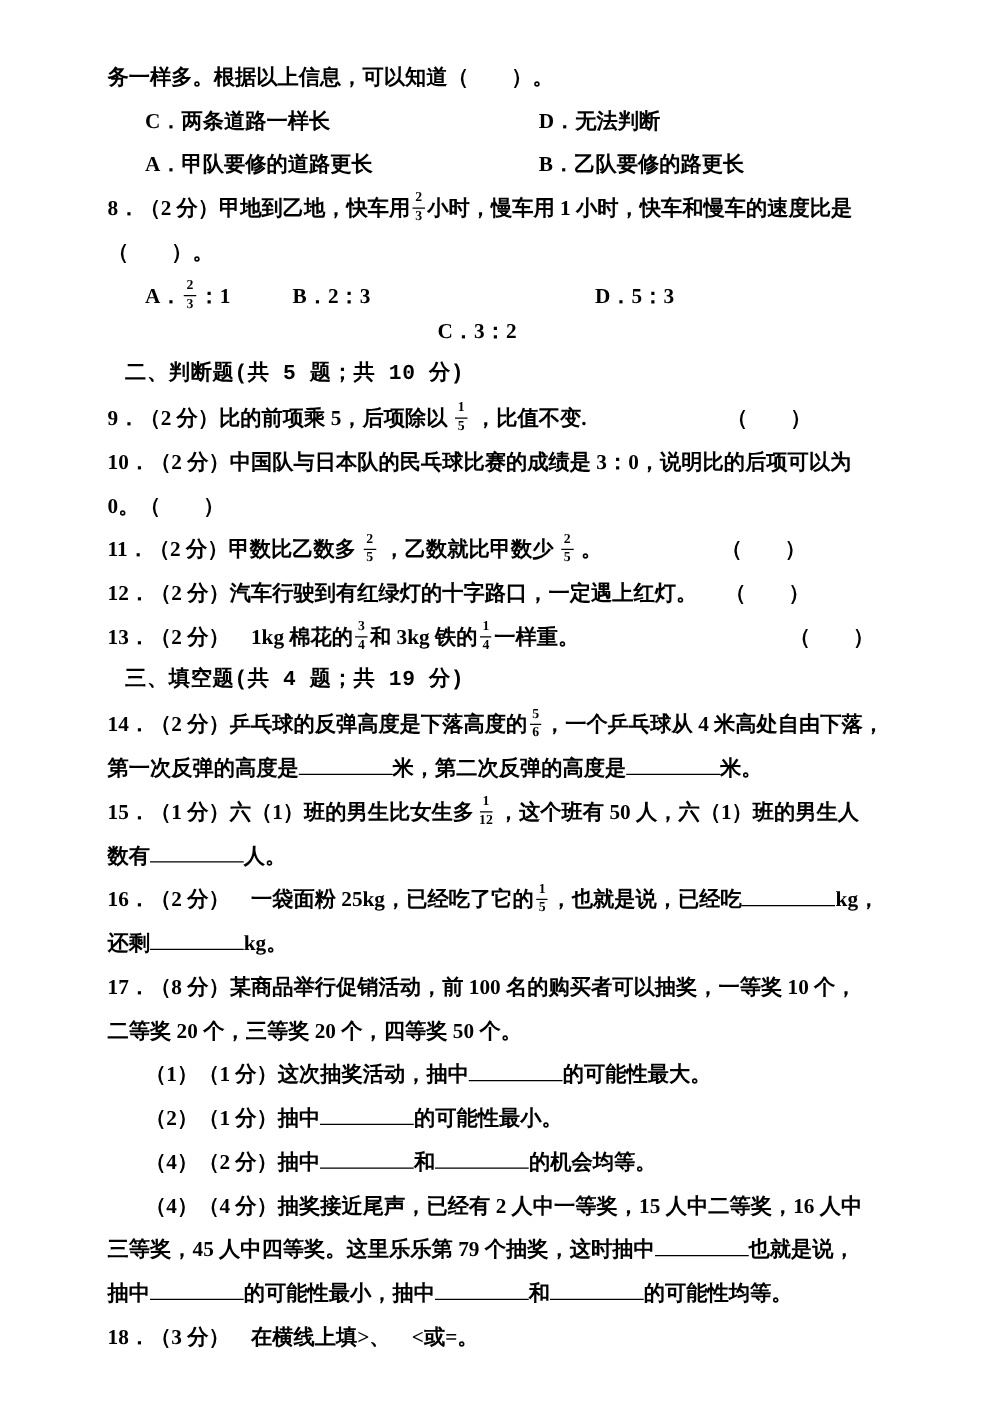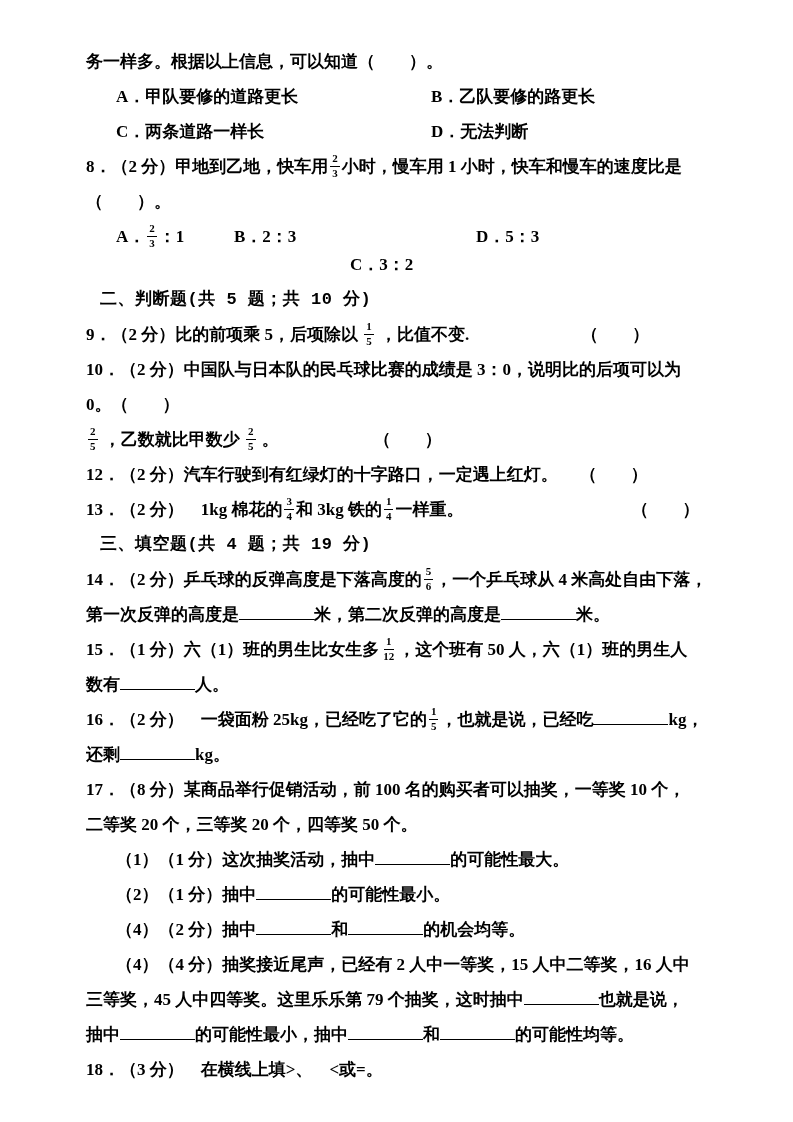--- a/index.html
+++ b/index.html
@@ -41,26 +41,26 @@
   .g170 { width: 168px; }
   .sp-top { }
 </style>
 </head>
 <body>
 
 <div class="page">
 
   <p class="ln"><span>务一样多。根据以上信息，可以知道（　　）。</span></p>
   <div class="ln row ind">
+    <span class="c315">C．两条道路一样长</span>
+    <span>D．无法判断</span>
+  </div>
+  <div class="ln row ind">
     <span class="c315">A．甲队要修的道路更长</span>
     <span>B．乙队要修的路更长</span>
-  </div>
-  <div class="ln row ind">
-    <span class="c315">C．两条道路一样长</span>
-    <span>D．无法判断</span>
   </div>
 
   <p class="ln"><span>8．（2 分）甲地到乙地，快车用</span><span class="frac">
         <span class="fn">2</span>
         <span class="fd">3</span>
       </span><span>小时，慢车用 1 小时，快车和慢车的速度比是</span></p>
   <p class="ln"><span>（　　）。</span></p>
   <div class="ln row ind">
     <span class="c118"><span>A．</span><span class="frac">
           <span class="fn">2</span>
@@ -74,21 +74,21 @@
   <p class="ln hd">二、判断题(共 5 题；共 10 分)</p>
 
   <p class="ln"><span>9．（2 分）比的前项乘 5，后项除以 </span><span class="frac">
         <span class="fn">1</span>
         <span class="fd">5</span>
       </span><span> ，比值不变.</span><span class="gap g115"></span><span>（　　）</span></p>
 
   <p class="ln">10．（2 分）中国队与日本队的民乓球比赛的成绩是 3：0，说明比的后项可以为</p>
   <p class="ln">0。（　　）</p>
 
-  <p class="ln"><span class="frac">
+  <p class="ln"><span>11．（2 分）甲数比乙数多 </span><span class="frac">
         <span class="fn">2</span>
         <span class="fd">5</span>
       </span><span> ，乙数就比甲数少 </span><span class="frac">
         <span class="fn">2</span>
         <span class="fd">5</span>
       </span><span> 。</span><span class="gap g95"></span><span>（　　）</span></p>
 
   <p class="ln"><span>12．（2 分）汽车行驶到有红绿灯的十字路口，一定遇上红灯。</span><span class="gap g20"></span><span>（　　）</span></p>
 
   <p class="ln"><span>13．（2 分）　1kg 棉花的</span><span class="frac">

